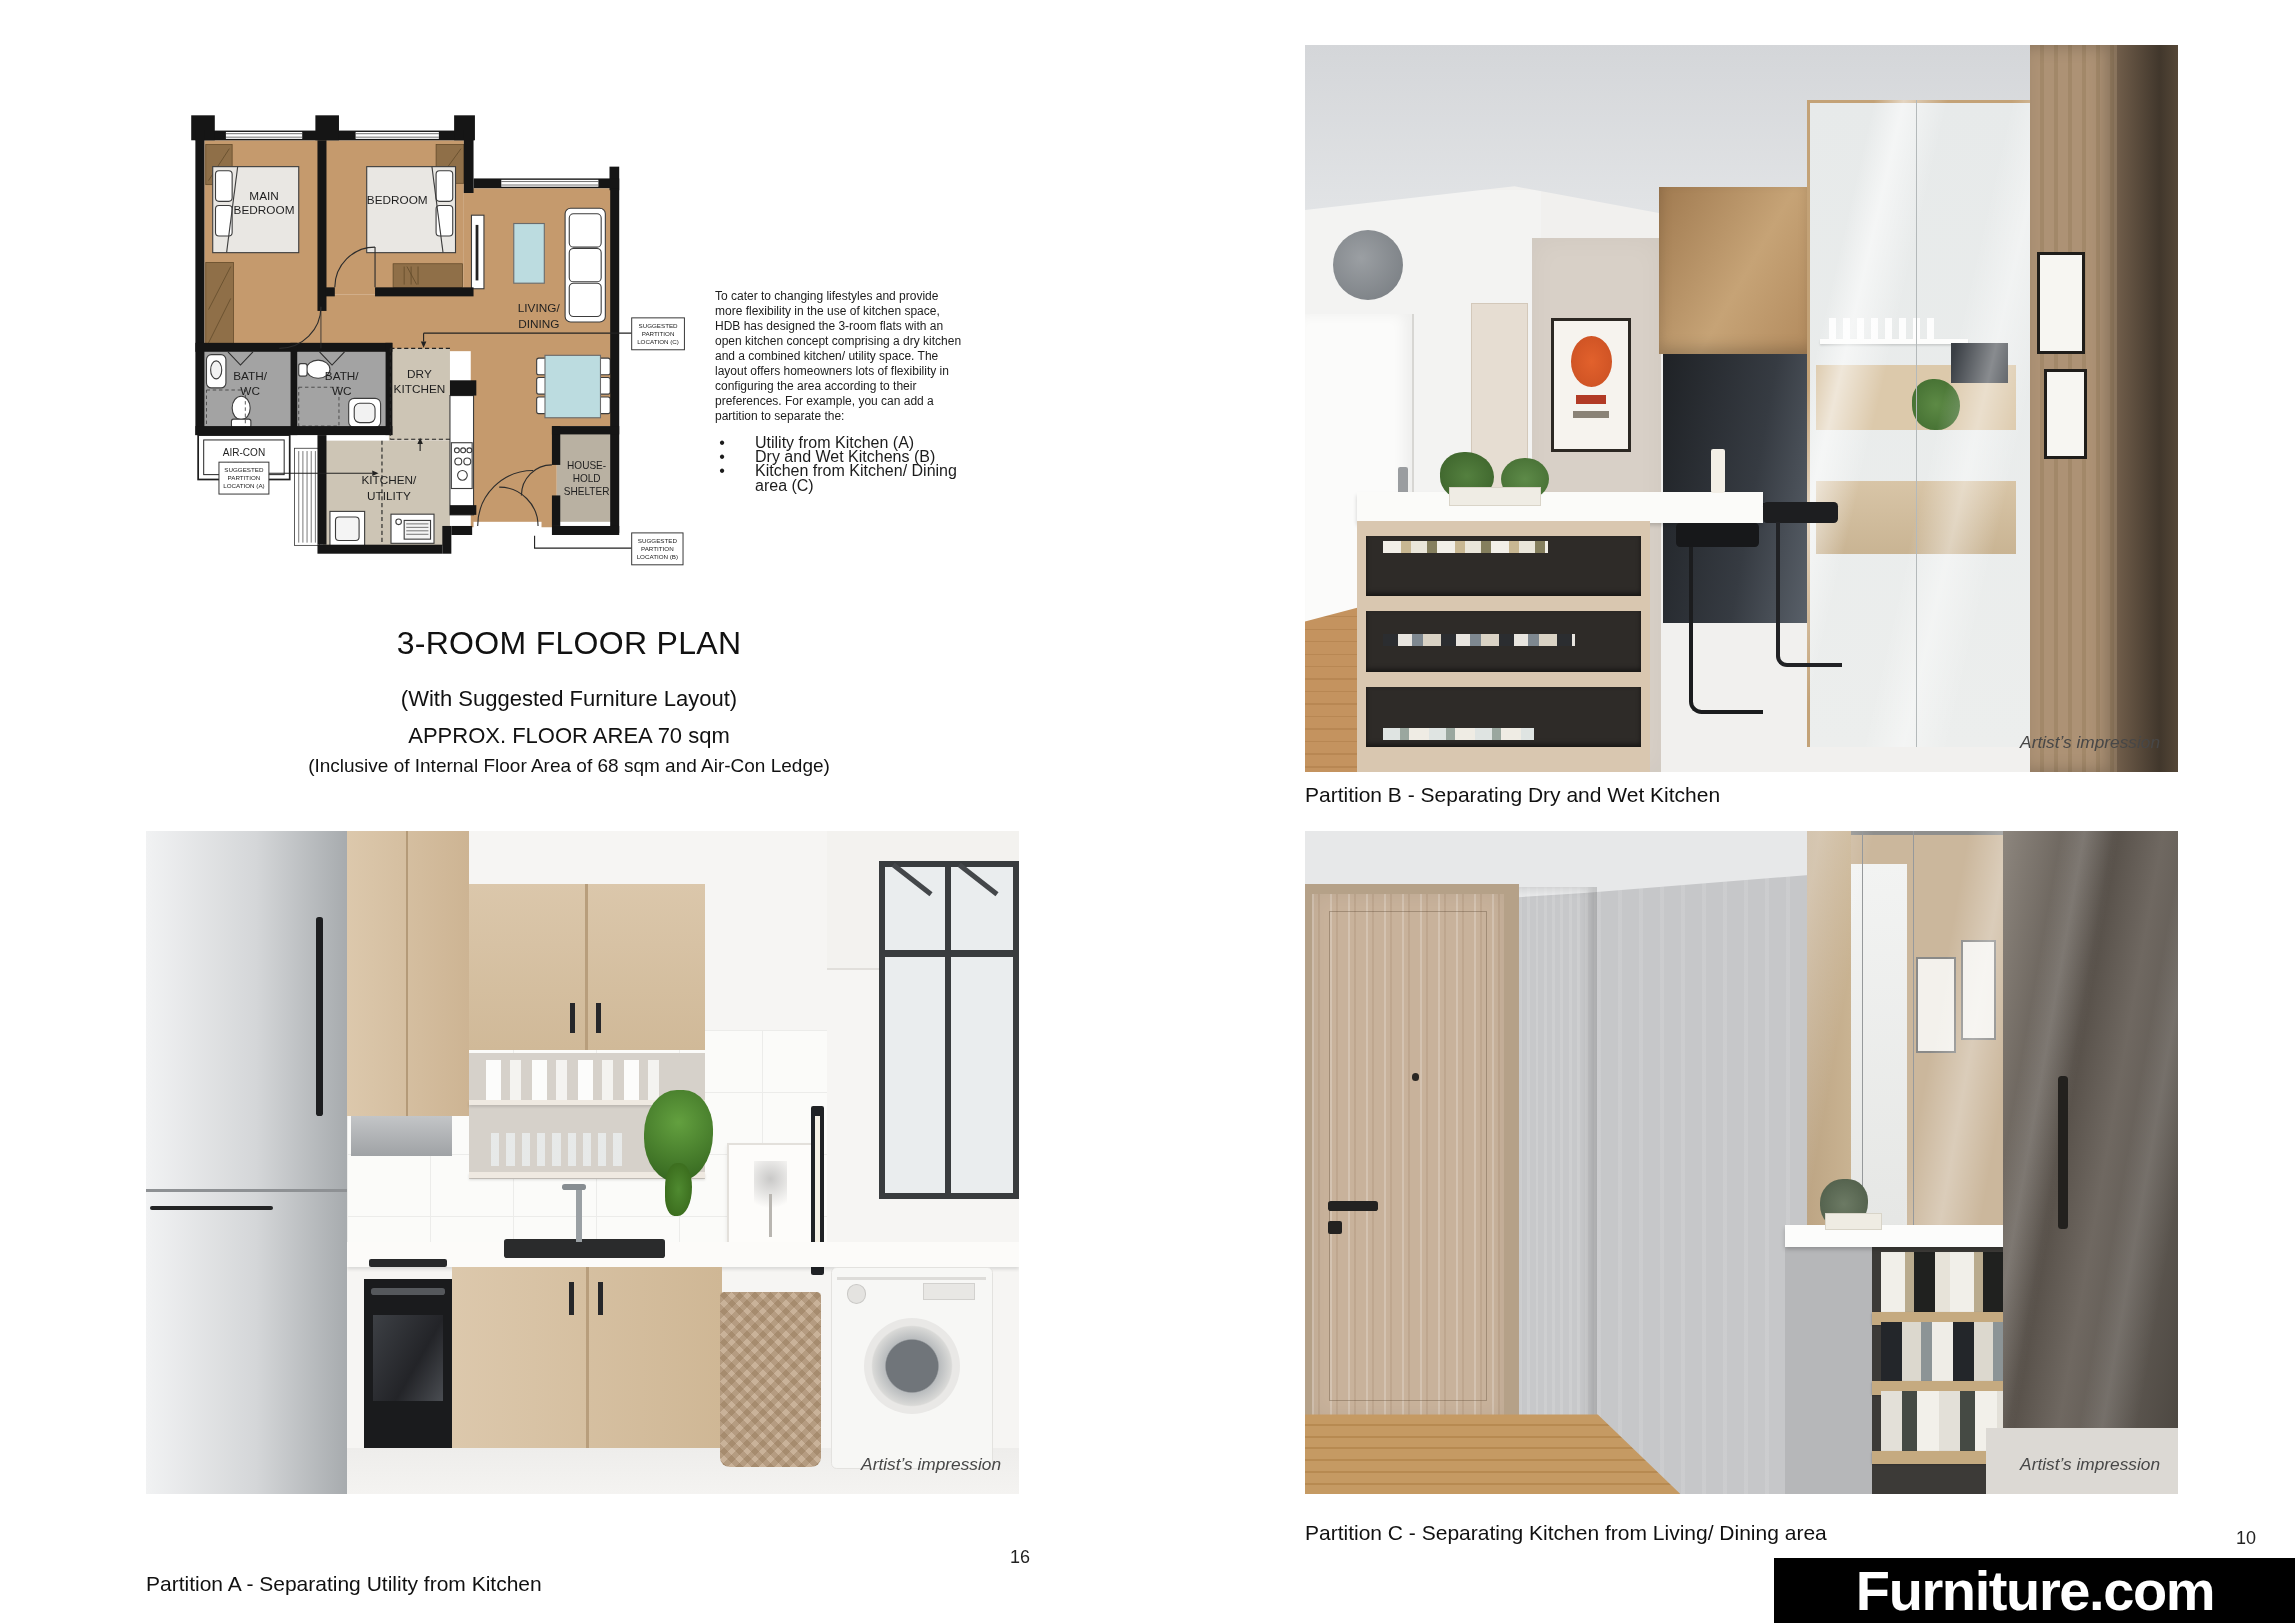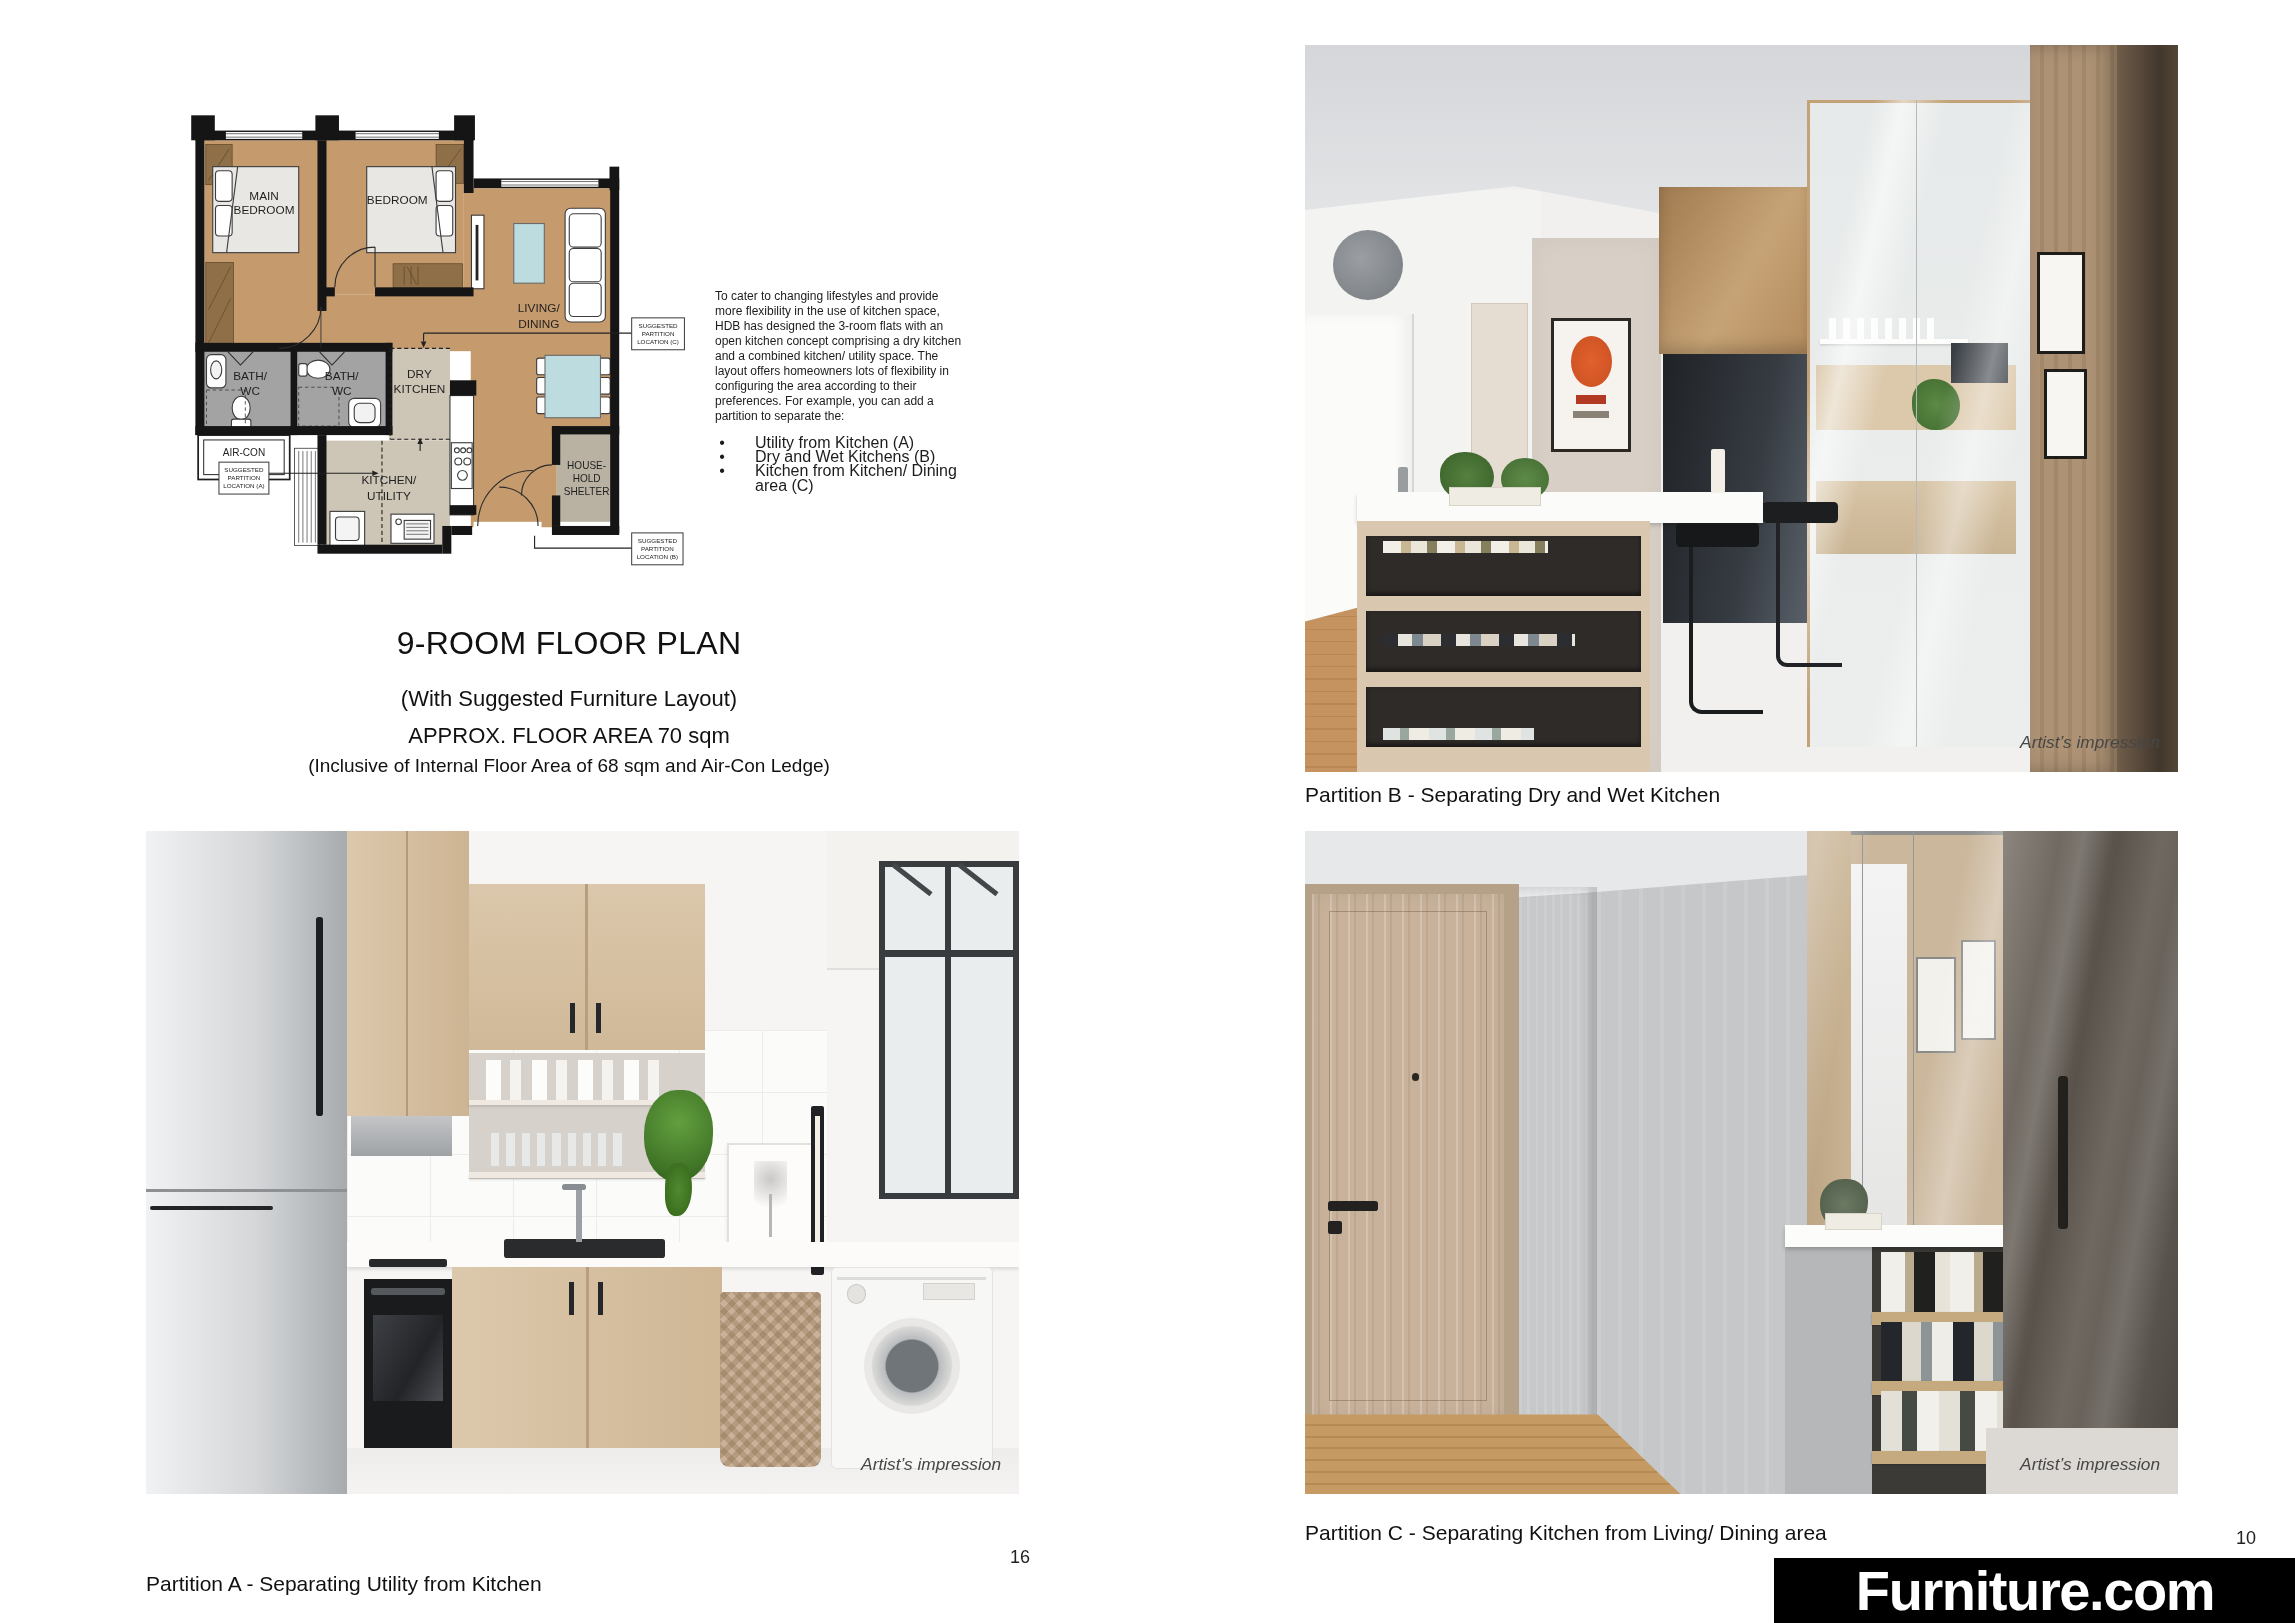--- a/index.html
+++ b/index.html
@@ -403,21 +403,21 @@
   </svg>
 
   <div class="abs" id="intro-paragraph">To cater to changing lifestyles and provide more flexibility in the use of kitchen space, HDB has designed the 3-room flats with an open kitchen concept comprising a dry kitchen and a combined kitchen/ utility space. The layout offers homeowners lots of flexibility in configuring the area according to their preferences. For example, you can add a partition to separate the:</div>
   <ul class="abs" id="intro-bullets">
     <li>Utility from Kitchen (A)</li>
     <li>Dry and Wet Kitchens (B)</li>
     <li>Kitchen from Kitchen/ Dining area (C)</li>
   </ul>
 
   <div class="abs" id="title-block">
-    <div id="title-line1">9-ROOM FLOOR PLAN</div>
+    <div id="title-line1">3-ROOM FLOOR PLAN</div>
     <div id="title-line2">(With Suggested Furniture Layout)</div>
     <div id="title-line3">APPROX. FLOOR AREA 70 sqm</div>
     <div id="title-line4">(Inclusive of Internal Floor Area of 68 sqm and Air-Con Ledge)</div>
   </div>
 
   <div class="abs photo" id="photo-b">
     <div class="pb-leftwall"></div>
     <div class="pb-ceiling"></div>
     <div class="pb-clock"></div>
     <div class="pb-door"></div>

